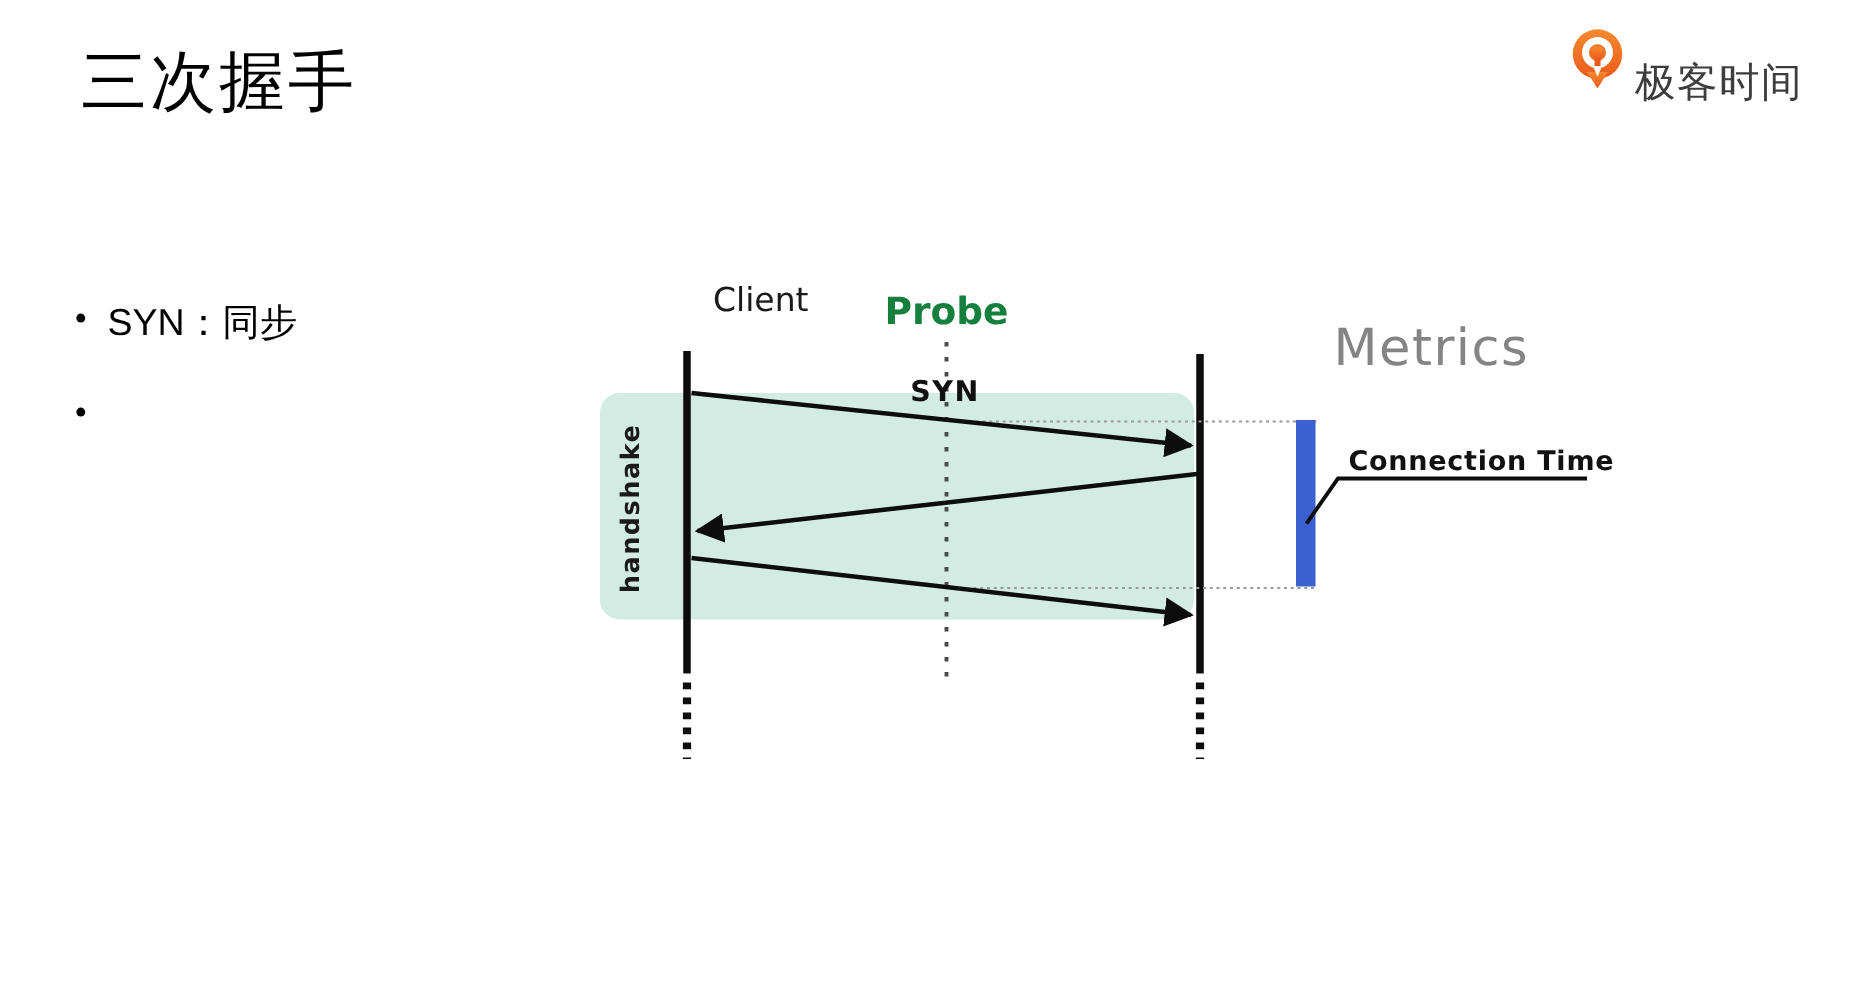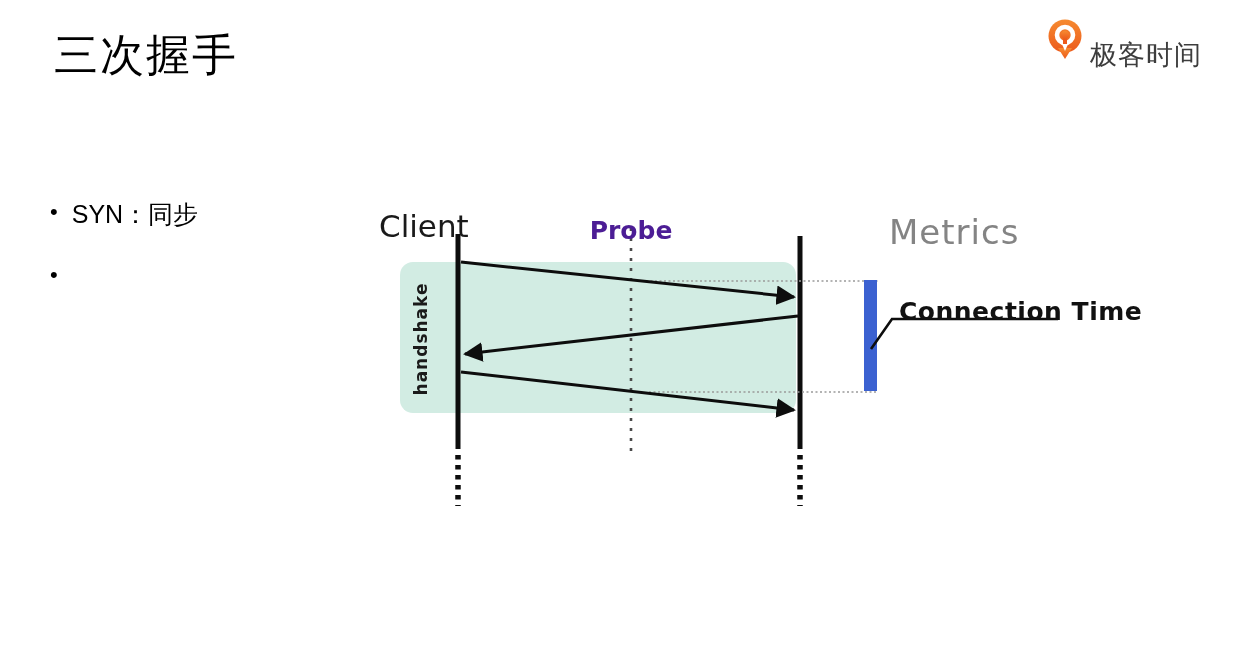--- a/index.html
+++ b/index.html
@@ -15,40 +15,40 @@
   }
   .logo{left:1046px;top:6px;display:flex;align-items:center;gap:4px;}
   .logo-text{font-size:27px;color:#3d3d3d;font-weight:500;letter-spacing:1px;
     font-family:"Liberation Sans","DejaVu Sans",sans-serif;margin-top:31px;}
   
   .bullets{left:50px;top:198px;width:320px;}
   .bullet-row{display:flex;align-items:flex-start;margin-bottom:30px;
     font-size:25px;color:#000;font-family:"Liberation Sans","DejaVu Sans",sans-serif;}
   .bullet-marker{font-size:22px;margin-right:14px;line-height:1.3;}
   
-  .actor{font-size:31px;color:#1a1a1a;text-align:left;width:160px;
-    font-family:"DejaVu Sans",sans-serif;margin-top:20px;}
+  .actor{font-size:22px;color:#1a1a1a;text-align:right;width:160px;
+    font-family:"DejaVu Sans",sans-serif;}
   .actor-client{left:379px;top:188px;}
   .actor-server{left:721px;top:188px;}
   .actor-probe{left:551px;top:193px;width:160px;font-size:25px;font-weight:bold;
-    color:#4c1d95;text-align:center;font-family:"DejaVu Sans",sans-serif;margin-top:23px;}
+    color:#15803d;text-align:center;font-family:"DejaVu Sans",sans-serif;}
   .msg-label{width:160px;text-align:center;font-size:19px;font-weight:bold;
     color:#111;font-family:"DejaVu Sans",sans-serif;letter-spacing:1px;}
   .msg-syn{left:550px;top:250px;}
   .msg-synack{left:549px;top:303px;}
   .msg-ack{left:549px;top:363px;}
   .region-label{
     left:341px;top:329px;width:160px;text-align:center;
     font-size:17px;font-weight:bold;color:#1a1a1a;letter-spacing:1px;
     transform:rotate(-90deg);transform-origin:center;
     font-family:"DejaVu Sans",sans-serif;
   }
   .metrics-heading{left:889px;top:212px;font-size:34px;color:#848484;
     font-family:"DejaVu Sans",sans-serif;letter-spacing:1px;}
-  .metric-label{left:899px;top:297px;font-size:25px;font-weight:bold;color:#111;
+  .metric-label{left:899px;top:297px;font-size:18px;font-weight:bold;color:#111;
     font-family:"DejaVu Sans",sans-serif;letter-spacing:0.5px;}
   svg{display:block;}
 </style>
 </head>
 <body>
 
 <div class="page">
 
   <svg class="abs" style="left:0;top:0" width="1234" height="660" viewBox="0 0 1234 660">
     <defs>
@@ -105,19 +105,20 @@
       <span>SYN：同步</span>
     </div>
     <div class="bullet-row">
       <span class="bullet-marker">•</span>
     </div>
   </div>
 
   <div class="abs actor actor-client">Client</div>
   <div class="abs actor-probe">Probe</div>
 
+  <div class="abs msg-label msg-syn">SYN</div>
 
   <div class="abs region-label">handshake</div>
 
   <div class="abs metrics-heading">Metrics</div>
   <div class="abs metric-label">Connection Time</div>
 
 </div>
 
 </body></html>

